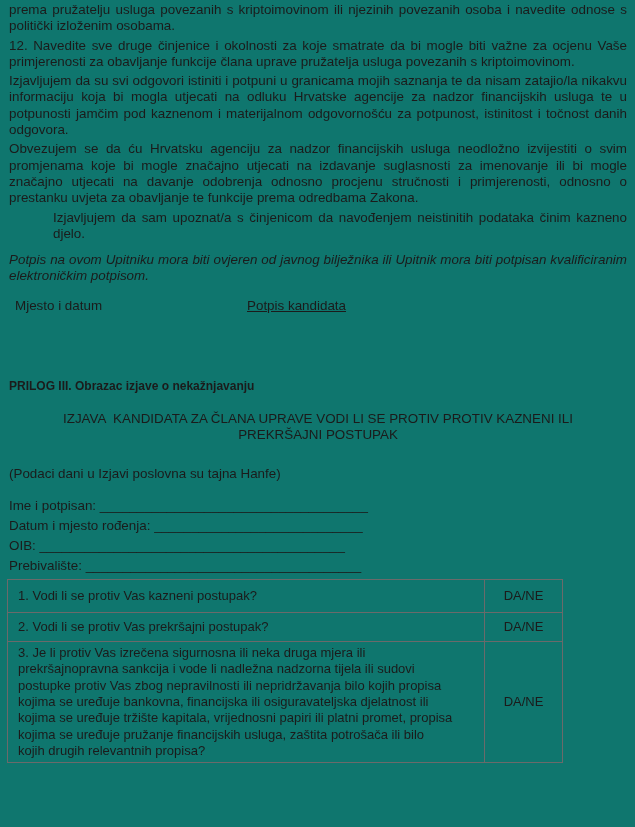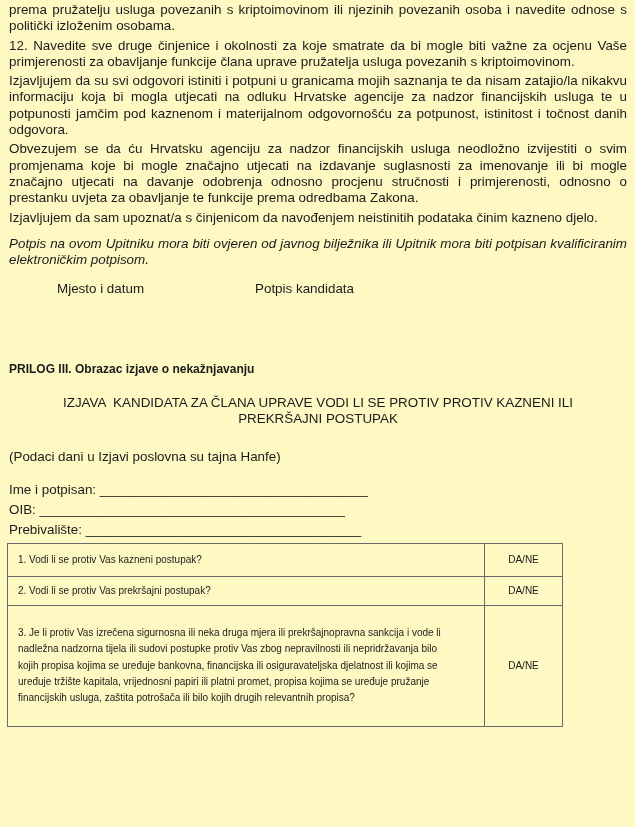--- a/index.html
+++ b/index.html
@@ -1,38 +1,38 @@
 <!DOCTYPE html>
 <html><head>
 <meta charset="utf-8">
 <style>
   html, body { margin: 0; padding: 0; background: #ffffff; }
   .page {
     position: relative;
     width: 635px;
     height: 827px;
     box-sizing: border-box;
-    background: #fef9c3;
+    background: #0f766e;
     padding: 2px 8px 0 9px;
     font-family: "Liberation Sans", sans-serif;
     font-size: 13.4px;
     line-height: 16.3px;
     color: #1b1b1b;
     overflow: hidden;
   }
   .para { margin: 0 0 3px 0; text-align: justify; }
-  .para.last-decl { margin-bottom: 0; }
+  .para.last-decl { margin-bottom: 0; margin-left: 44px; }
   .note-italic {
     font-style: italic;
     text-align: justify;
     margin: 10px 0 0 0;
   }
   .sig-row { position: relative; height: 17px; margin-top: 13px; }
-  .sig-place { position: absolute; left: 6px; top: 0; margin-left: 42px; }
-  .sig-sign  { position: absolute; left: 246px; top: 0; }
+  .sig-place { position: absolute; left: 6px; top: 0; }
+  .sig-sign  { position: absolute; left: 238px; top: 0; text-decoration: underline; }
   .annex-heading {
     margin: 63px 0 0 0;
     font-size: 12px;
     font-weight: bold;
     line-height: 16.3px;
   }
   .statement-title {
     margin: 17px auto 0 auto;
     max-width: 585px;
     text-align: center;
@@ -44,21 +44,21 @@
   .fill-line { letter-spacing: 0; }
   table.q-table {
     border-collapse: collapse;
     margin: 5px 0 0 -2px;
     width: 556px;
     table-layout: fixed;
   }
   table.q-table td {
     border: 1.5px solid #6a6a6a;
     vertical-align: middle;
-    font-size: 10px;
+    font-size: 13px;
     line-height: 16.3px;
     color: #1b1b1b;
   }
   td.q-cell { padding: 3px 30px 3px 10px; text-align: left; }
   td.a-cell { width: 57px; text-align: center; padding: 3px 10px; }
   tr.r1 { height: 33px; }
   tr.r2 { height: 29px; }
   tr.r3 { height: 121px; }
   tr.r4 { height: 40px; }
 </style>
@@ -84,20 +84,23 @@
 
   <div class="statement-title">IZJAVA  KANDIDATA ZA ČLANA UPRAVE VODI LI SE PROTIV PROTIV KAZNENI ILI PREKRŠAJNI POSTUPAK</div>
 
   <p class="confidentiality">(Podaci dani u Izjavi poslovna su tajna Hanfe)</p>
 
   <div class="fields">
     <div class="field-row">
       <span>Ime i potpisan: </span><span class="fill-line">____________________________________</span>
     </div>
     <div class="field-row">
+      <span>Datum i mjesto rođenja: </span><span class="fill-line">____________________________</span>
+    </div>
+    <div class="field-row">
       <span>OIB: </span><span class="fill-line">_________________________________________</span>
     </div>
     <div class="field-row">
       <span>Prebivalište: </span><span class="fill-line">_____________________________________</span>
     </div>
   </div>
 
   <table class="q-table">
     <tbody>
       <tr class="r1">

